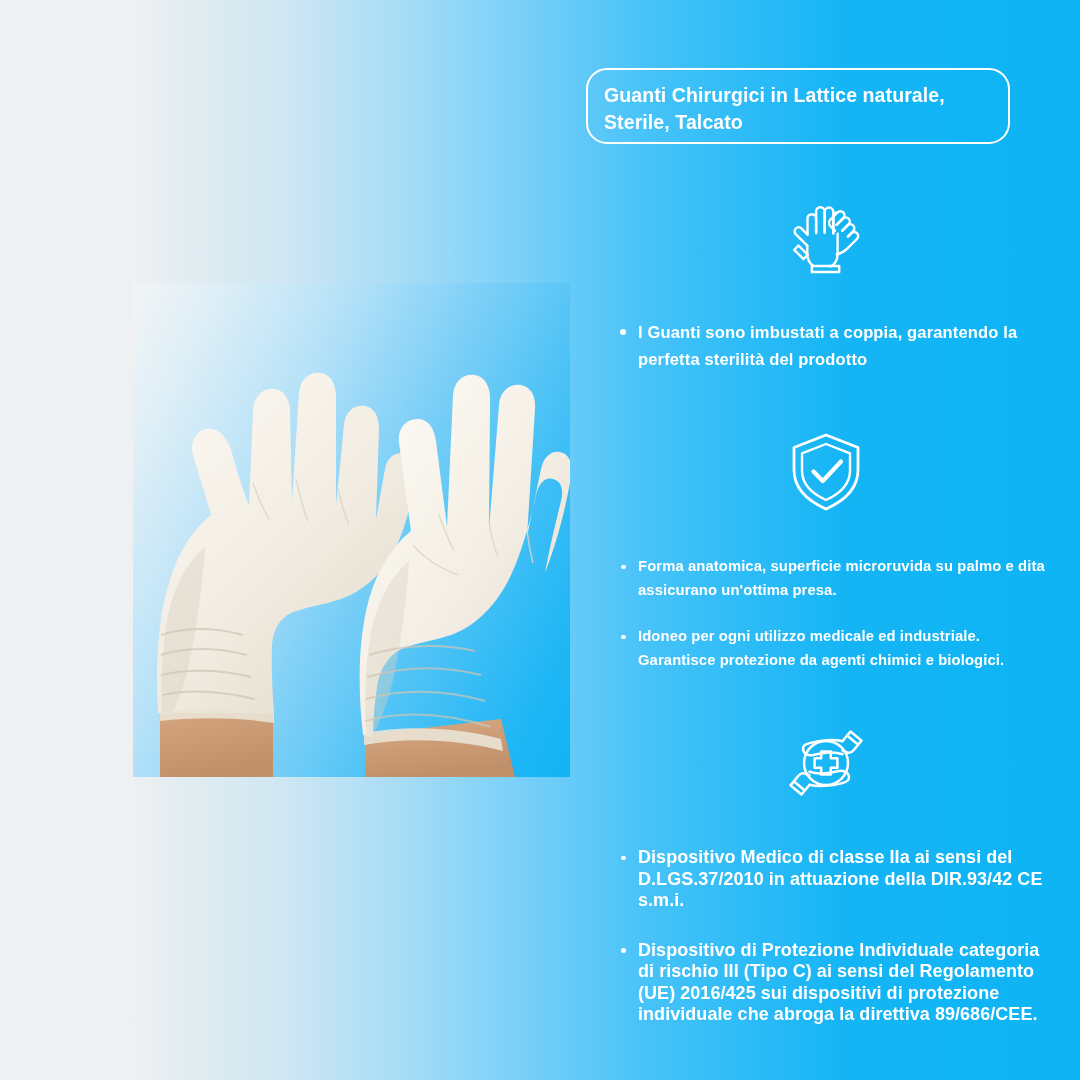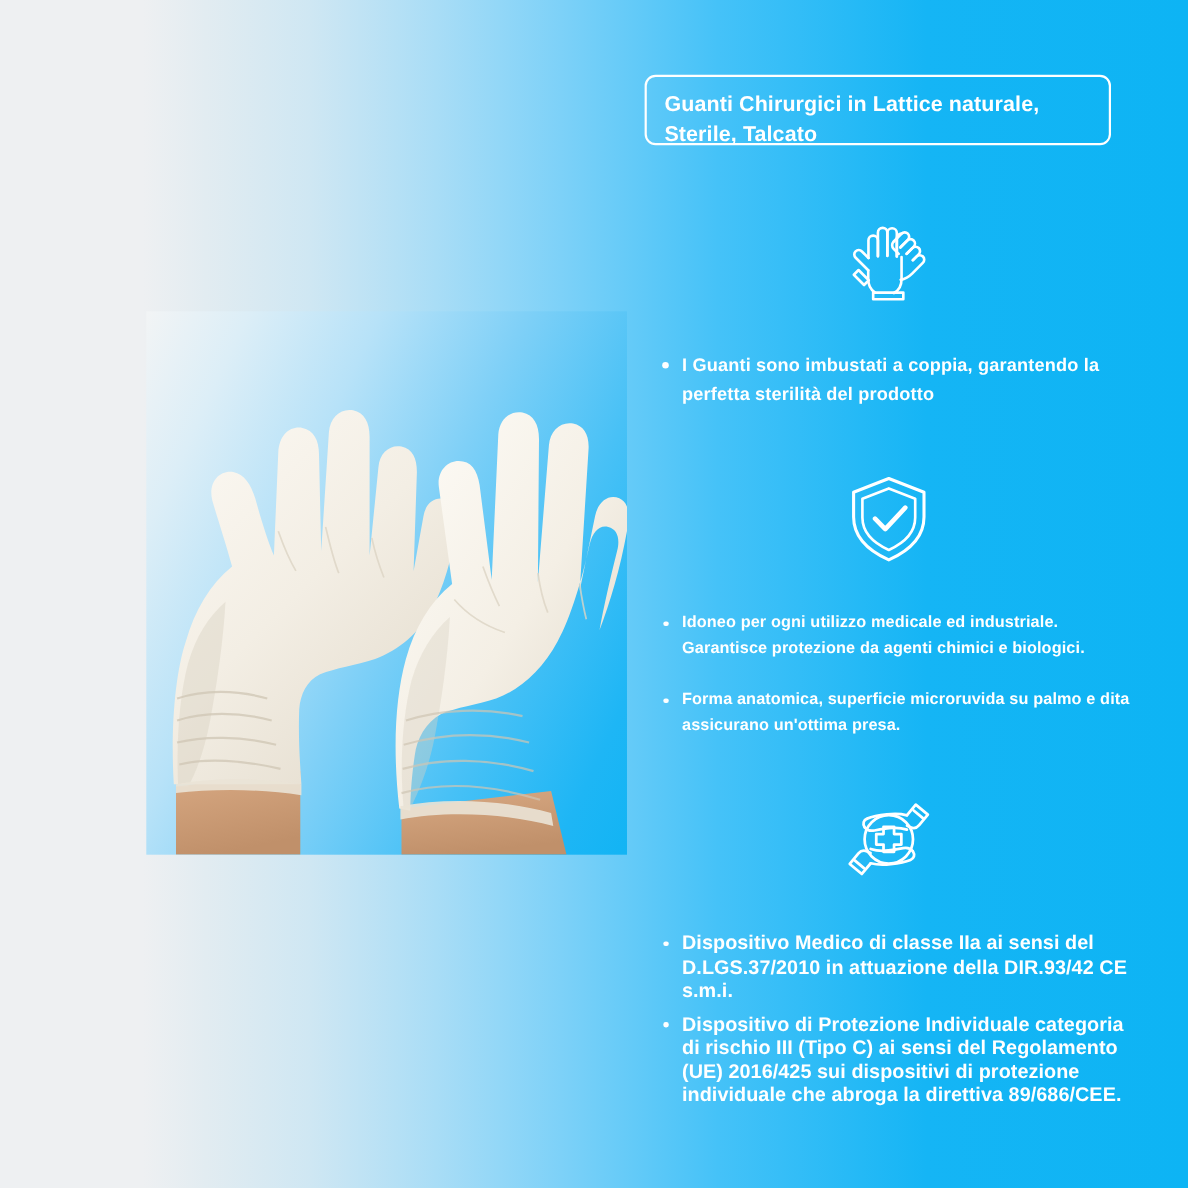--- a/index.html
+++ b/index.html
@@ -49,37 +49,37 @@
         #1eb6f5 90%,
         #12b4f4 100%);
   }
 
   .photo svg { display:block; width:100%; height:100%; }
 
   
   .title-box {
     position:absolute;
     left:586px; top:68px;
-    width:424px; height:64px;
+    width:424px; height:76px;
     border:2px solid #ffffff;
-    border-radius:10px;
+    border-radius:21px;
     padding:12px 14px 0 16px;
   }
   .title-text {
     color:#ffffff;
     font-size:19.5px;
     font-weight:bold;
     line-height:27px;
     letter-spacing:0.1px;
   }
 
   
   .right-col {
     position:absolute;
-    left:588px; top:160px;
+    left:606px; top:160px;
     width:440px; height:900px;
   }
 
   .icon-wrap {
     display:flex;
     justify-content:center;
     align-items:flex-end;
   }
   .icon-wrap svg { display:block; }
 
@@ -126,21 +126,21 @@
   .g3 .bullet {
     font-size:18px;
     font-weight:bold;
     line-height:21.5px;
     letter-spacing:0.05px;
   }
   .g3 .bullet::before {
     width:4.5px; height:4.5px;
     left:15px; top:8.5px;
   }
-  .g3 .bullet + .bullet { margin-top:9px; }
+  .g3 .bullet + .bullet { margin-top:28px; }
 
   .sec-1-icon { margin-top:29px; }
   .sec-1-text { margin-top:44px; }
   .sec-2-icon { margin-top:58px; }
   .sec-2-text { margin-top:41px; }
   .sec-3-icon { margin-top:49px; }
   .sec-3-text { margin-top:42px; }
 </style>
 </head>
 <body>
@@ -302,22 +302,22 @@
 
           <path d="M42 14 L66 23.4 L66 40.5 C66 53.5 56.3 63.5 42 70
                    C27.7 63.5 18 53.5 18 40.5 L18 23.4 Z" stroke-width="2.4"></path>
 
           <path d="M29.5 41.5 L38.8 51 L57 31.5" stroke-width="4.2"></path>
         </g>
       </svg>
     </div>
 
     <ul class="bullets g2 sec-2-text">
+      <li class="bullet">Forma anatomica, superficie microruvida su palmo e dita assicurano un'ottima presa.</li>
       <li class="bullet">Idoneo per ogni utilizzo medicale ed industriale. Garantisce protezione da agenti chimici e biologici.</li>
-      <li class="bullet">Forma anatomica, superficie microruvida su palmo e dita assicurano un'ottima presa.</li>
     </ul>
 
     <div class="icon-wrap sec-3-icon">
       <svg width="88" height="84" viewBox="0 0 88 84" xmlns="http://www.w3.org/2000/svg">
         <g fill="none" stroke="#ffffff" stroke-width="2.5" stroke-linecap="round" stroke-linejoin="round">
 
           <circle cx="44" cy="42" r="22"></circle>
 
           <path d="M39.2 30.6 L48.8 30.6 L48.8 37.2 L55.4 37.2 L55.4 46.8
                    L48.8 46.8 L48.8 53.4 L39.2 53.4 L39.2 46.8

